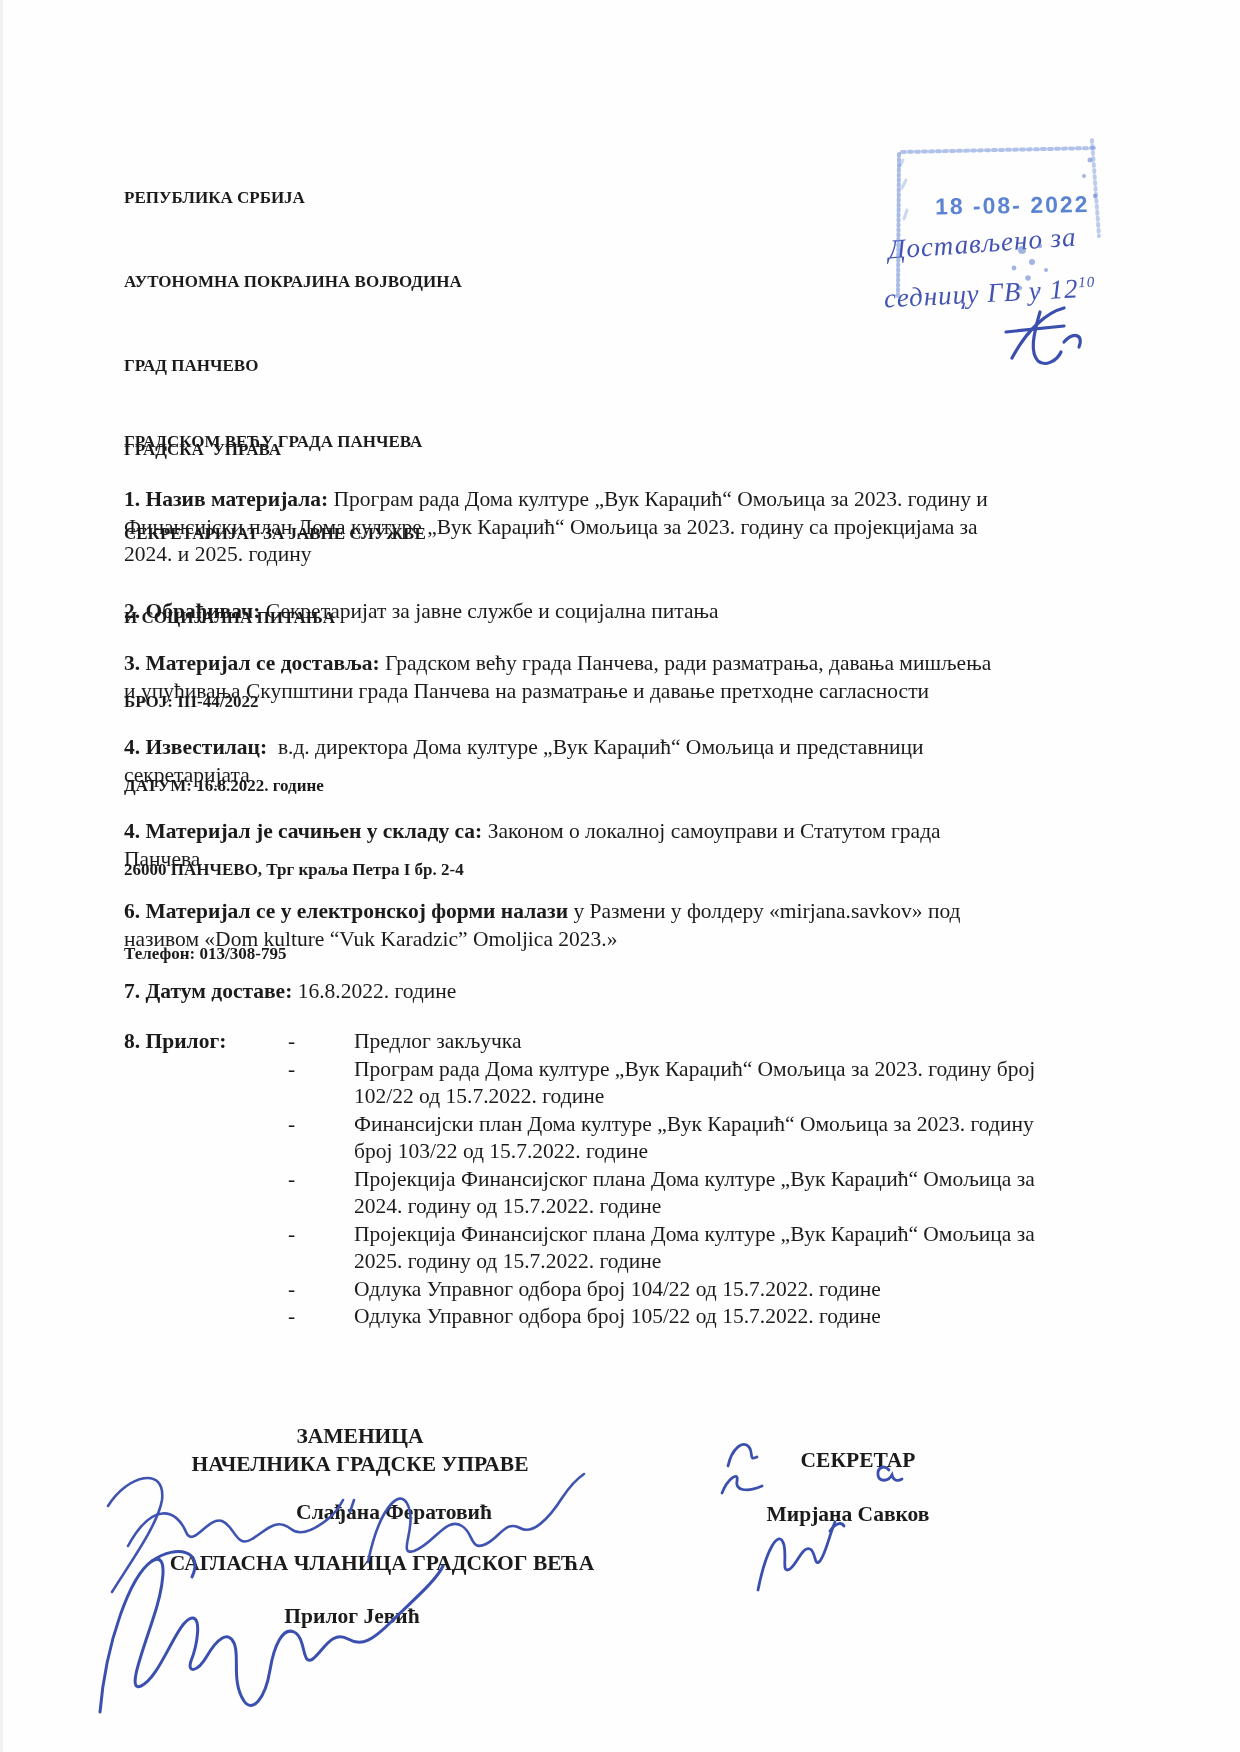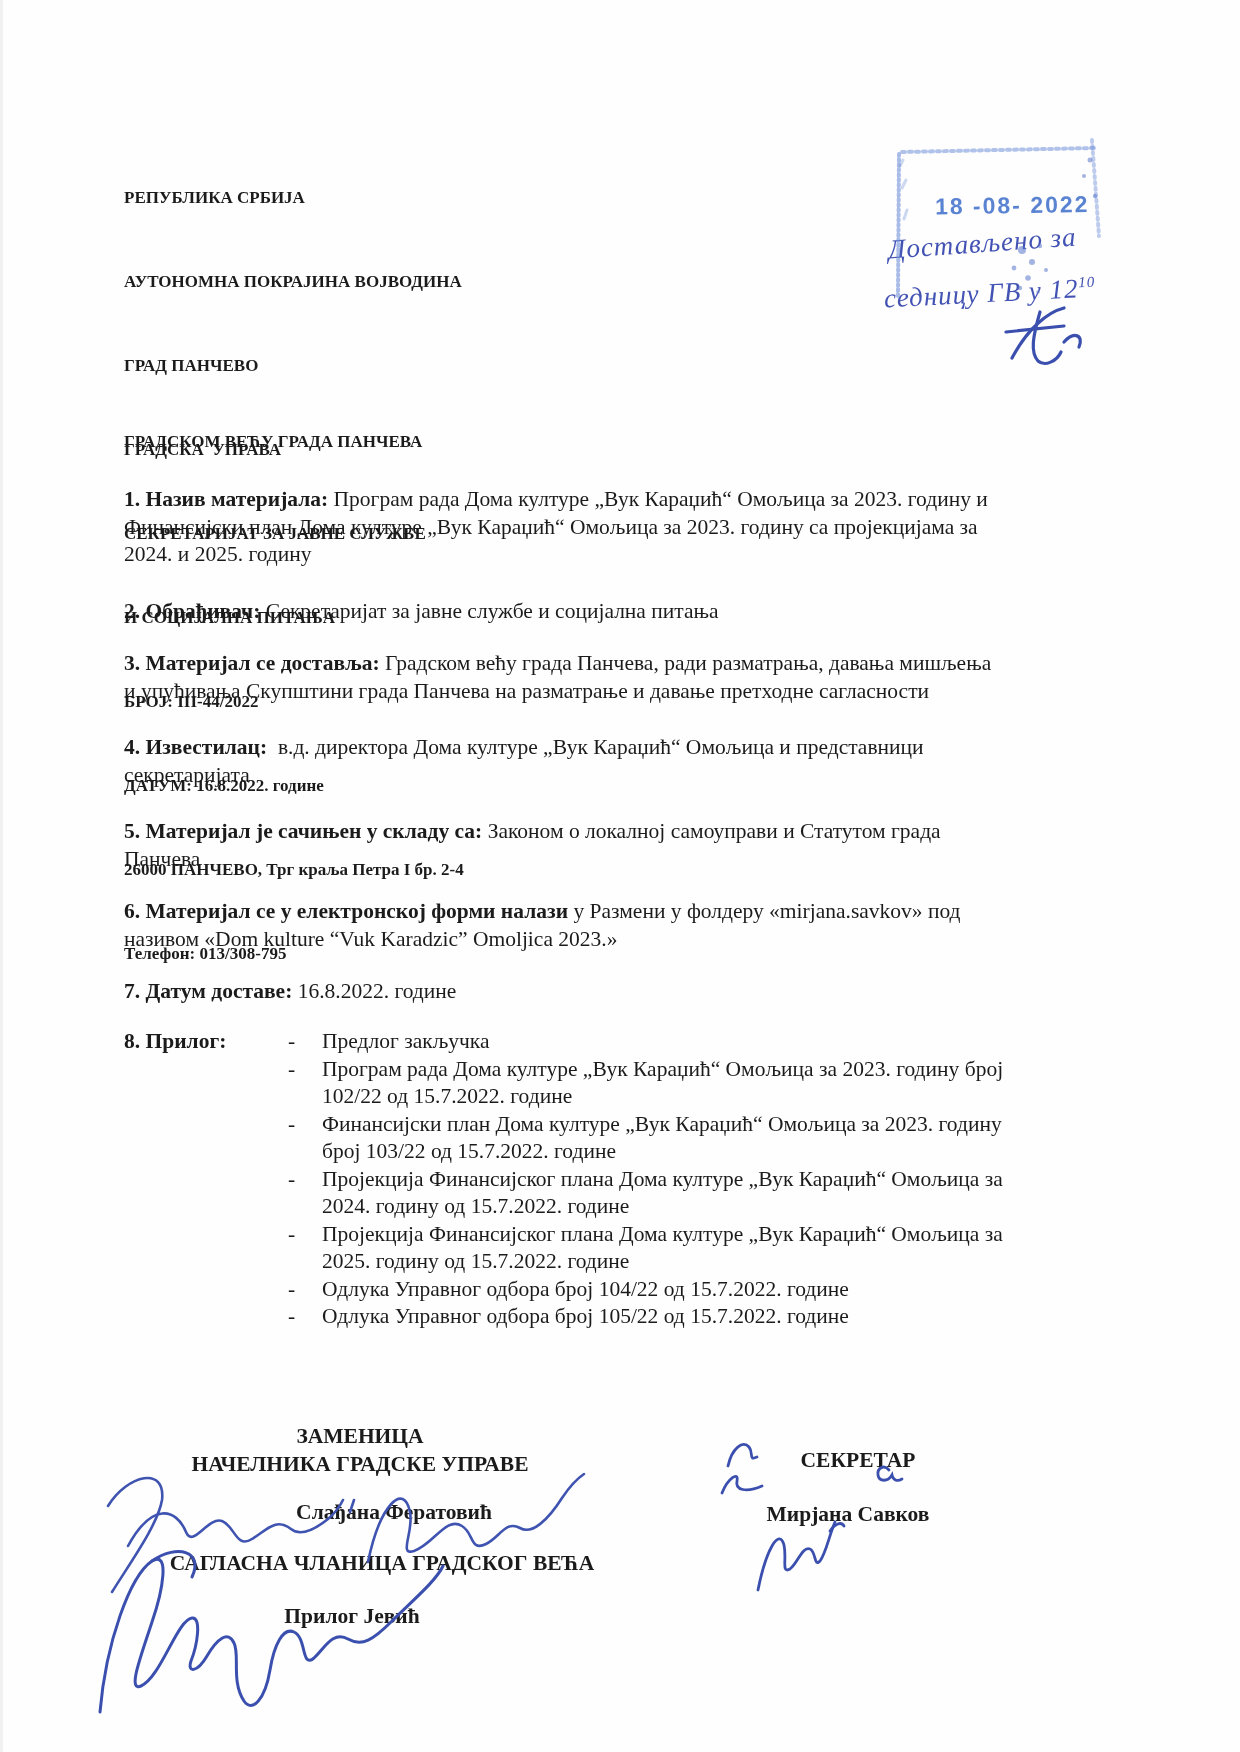--- a/index.html
+++ b/index.html
@@ -19,21 +19,21 @@
     font-weight:bold; font-size:17px;
   }
   .sections { position:absolute; left:124px; top:486px; width:1015px; font-size:21.5px; line-height:27.5px; }
   .sec { position:absolute; left:0; margin:0; }
   .sec .lbl { font-weight:bold; }
   .pre { white-space:pre-wrap; }
   .att-row { display:flex; }
   .att-label { position:absolute; left:0; top:0; font-weight:bold; }
   .att-list { position:absolute; left:164px; top:0; width:860px; }
   .att-dash { width:34px; flex:0 0 34px; }
-  .att-text { width:810px; white-space:pre-wrap; }
+  .att-text { width:810px; white-space:pre-wrap;margin-left:32px; }
   .sig { position:absolute; font-size:21.5px; font-weight:bold; text-align:center; line-height:28px;margin-left:38px; }
   .stamp-date {
     position:absolute; left:935px; top:192px; width:180px;
     font-family:"Liberation Sans", sans-serif; font-weight:bold;
     font-size:23px; letter-spacing:2px; color:#4d79cf; opacity:.92;
     transform:rotate(-1deg);
   }
   .hand {
     position:absolute; color:#4353b4; font-style:italic;
     font-size:27px; letter-spacing:1px; white-space:nowrap;
@@ -69,21 +69,21 @@
 
   <div class="sections">
     <p class="sec" style="top:0px"><span class="lbl">1. Назив материјала:</span><span class="pre"> Програм рада Дома културе „Вук Караџић“ Омољица за 2023. годину и
 Финансијски план Дома културе „Вук Караџић“ Омољица за 2023. годину са пројекцијама за
 2024. и 2025. годину</span></p>
     <p class="sec" style="top:112px"><span class="lbl">2. Обрађивач:</span><span class="pre"> Секретаријат за јавне службе и социјална питања</span></p>
     <p class="sec" style="top:164px"><span class="lbl">3. Материјал се доставља:</span><span class="pre"> Градском већу града Панчева, ради разматрања, давања мишљења
 и упућивања Скупштини града Панчева на разматрање и давање претходне сагласности</span></p>
     <p class="sec" style="top:248px"><span class="lbl">4. Известилац:</span><span class="pre">  в.д. директора Дома културе „Вук Караџић“ Омољица и представници
 секретаријата</span></p>
-    <p class="sec" style="top:332px"><span class="lbl">5. Материјал је сачињен у складу са:</span><span class="pre"> Законом о локалној самоуправи и Статутом града
+    <p class="sec" style="top:332px"><span class="lbl">4. Материјал је сачињен у складу са:</span><span class="pre"> Законом о локалној самоуправи и Статутом града
 Панчева</span></p>
     <p class="sec" style="top:412px"><span class="lbl">6. Материјал се у електронској форми налази</span><span class="pre"> у Размени у фолдеру «mirjana.savkov» под
 називом «Dom kulture “Vuk Karadzic” Omoljica 2023.»</span></p>
     <p class="sec" style="top:492px"><span class="lbl">7. Датум доставе:</span><span class="pre"> 16.8.2022. године</span></p>
 
     <div class="sec" style="top:542px; width:1015px; height:320px;">
       <span class="att-label">8. Прилог:</span>
       <div class="att-list">
         <div class="att-row">
             <span class="att-dash">-</span>

